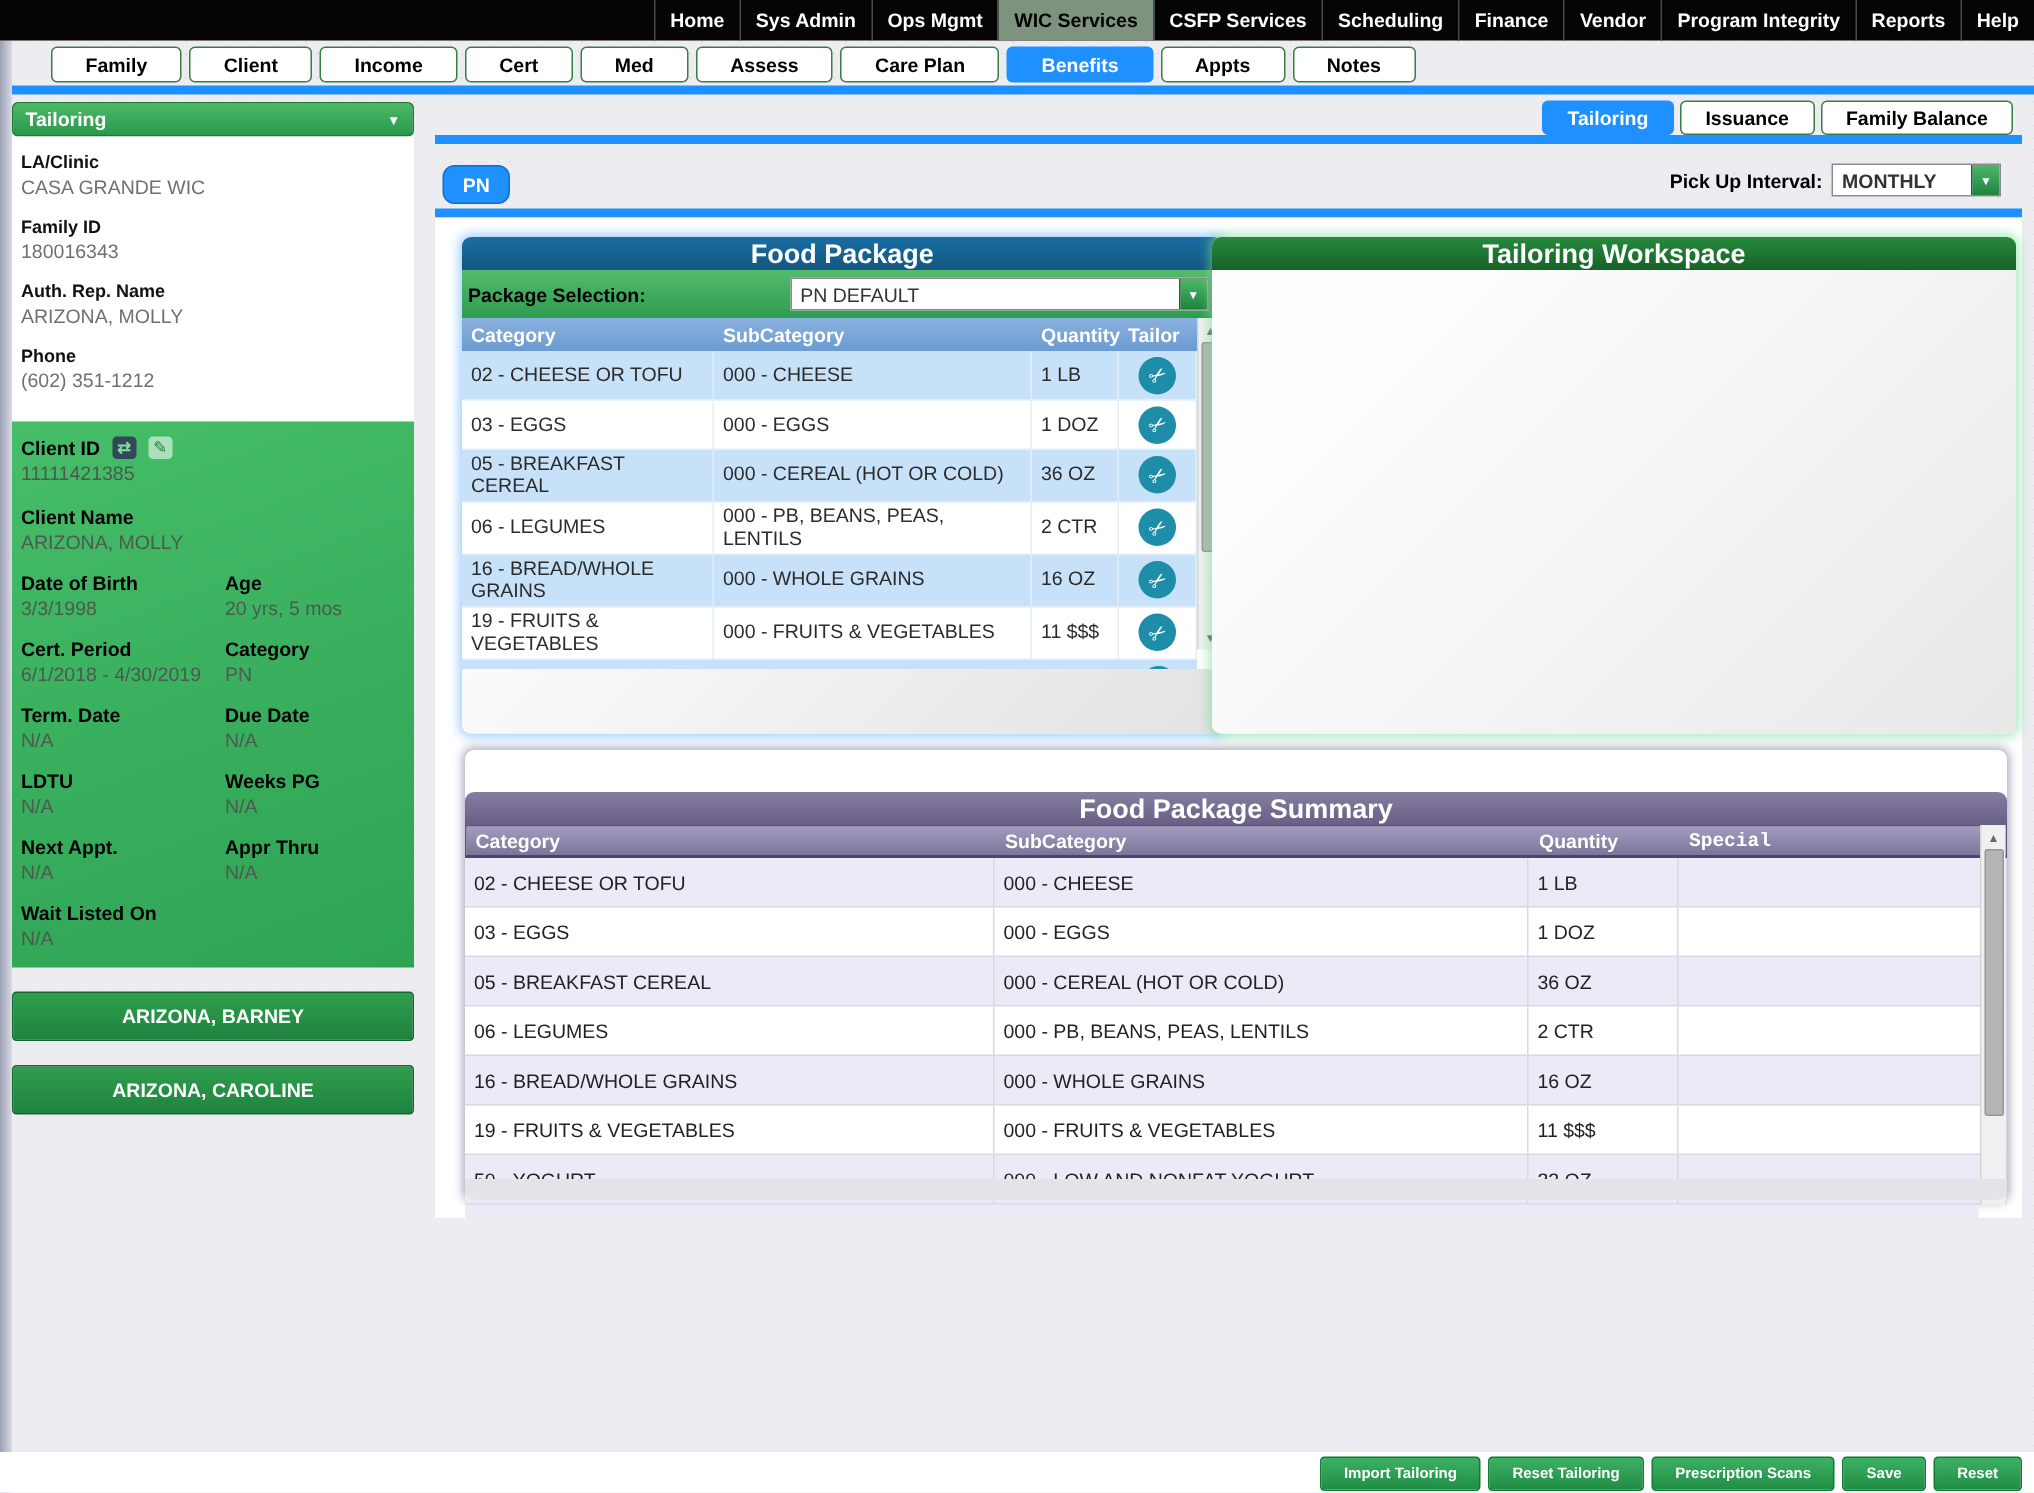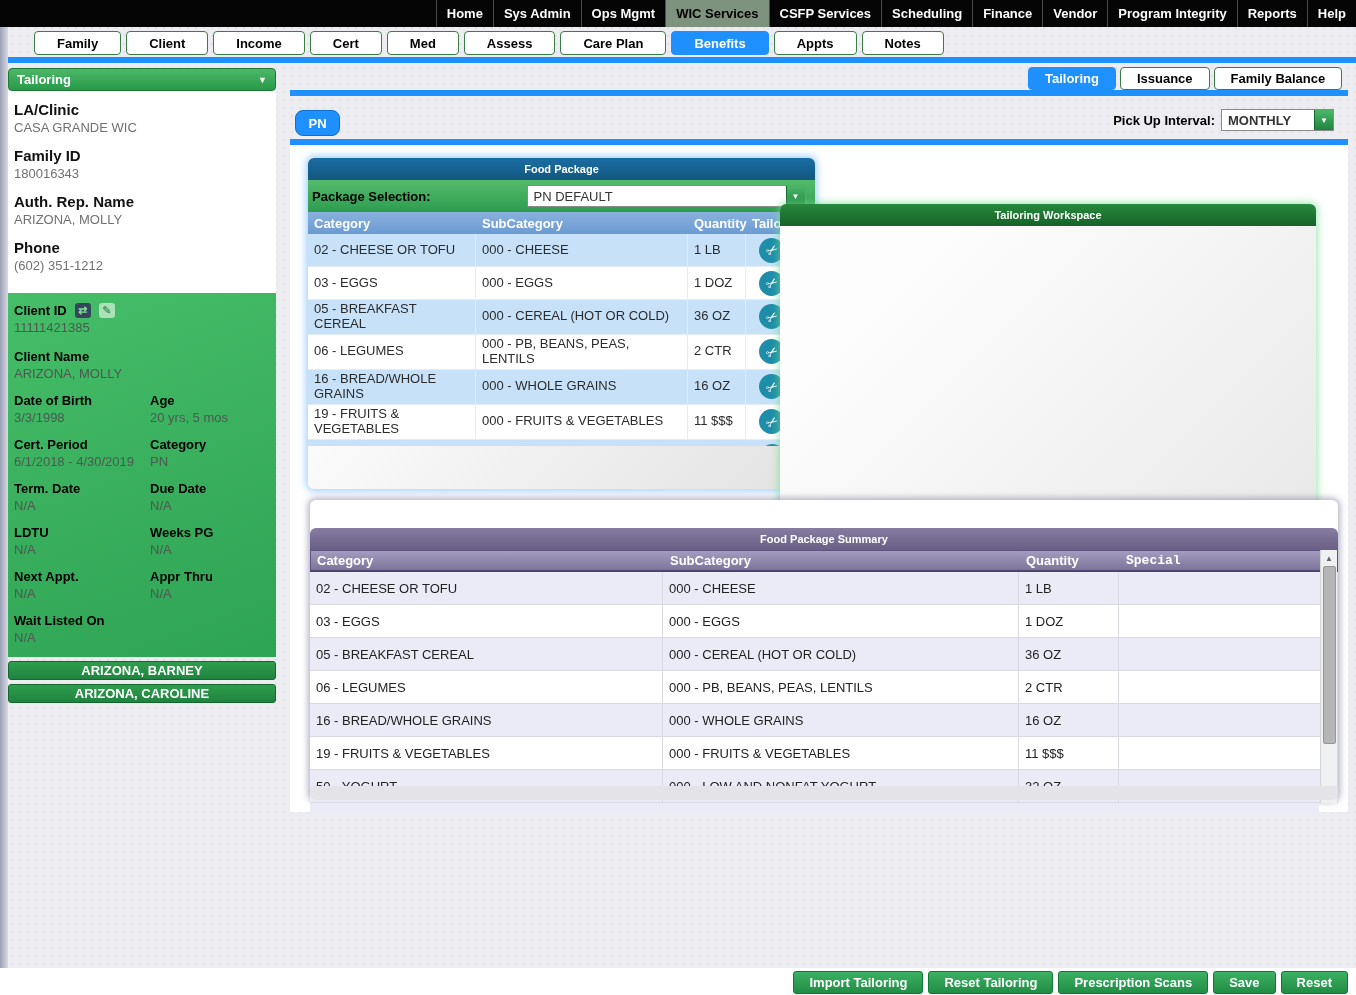--- a/index.html
+++ b/index.html
@@ -42,35 +42,35 @@
 
   
   #sidebar { position:absolute; left:8px; top:68px; width:268px; }
   #sidebar-header { height:23px; border-radius:4px; border:1px solid #1d7a33;
     background:linear-gradient(#4db868,#28994a);
     color:#fff; font-weight:bold; font-size:13px;
     display:flex; align-items:center; padding:0 8px; cursor:pointer; }
   #sidebar-header .caret { margin-left:auto; font-size:9px; }
   #sidebar-info { background:#fff; padding:10px 6px 8px 6px; }
   .info-pair { margin-bottom:12px; }
-  .info-label { font-weight:bold; font-size:15px; color:#111; }
+  .info-label { font-weight:bold; font-size:12px; color:#111; }
   .info-value { font-size:13px; color:#707070; margin-top:2px; }
   #sidebar-client { background:linear-gradient(160deg,#46bd68,#2da354);
     padding:10px 6px 12px 6px; }
   #client-id-row { display:flex; align-items:center; gap:8px; }
   .mini-icon { width:16px; height:15px; border-radius:3px; display:flex;
     align-items:center; justify-content:center; font-size:11px; cursor:pointer; }
   #transfer-icon { background:#34455c; color:#7fe09a; font-weight:bold; }
   #edit-icon { background:rgba(255,255,255,.55); color:#1b7a2f; }
   .client-grid { display:grid; grid-template-columns:136px 1fr; }
   .client-field { margin-top:12px; padding-right:4px; }
   .client-field.full { grid-column:1 / span 2; }
   .client-label { font-weight:bold; font-size:13px; color:#000; }
   .client-value { font-size:13px; color:#4c5a50; margin-top:2px; }
-  .fam-btn { height:19px; margin-top:4px; border:1px solid #14672c; border-radius:3px;
+  .fam-btn { height:33px; margin-top:16px; border:1px solid #14672c; border-radius:3px;
     background:linear-gradient(#2f9e4d,#1f8340);
     color:#fff; font-weight:bold; font-size:13px;
     display:flex; align-items:center; justify-content:center; cursor:pointer; }
 
   
   #subtabs { position:absolute; top:67px; left:1028px; display:flex; gap:4px; }
   .subtab { height:23px; padding:0 16px; background:#fff; border:1px solid #3a7d44;
     border-radius:4px; font-size:13px; font-weight:bold; color:#000;
     display:flex; align-items:center; cursor:pointer; white-space:nowrap; }
   .subtab.active { background:#1e90ff; border-color:#1e90ff; color:#fff; }
@@ -86,21 +86,21 @@
     border:1px solid #8a8a8a; height:22px; cursor:pointer; }
   .fake-select .sel-text { padding:0 6px; font-size:13px; color:#333;
     display:flex; align-items:center; }
   .fake-select .sel-arrow { width:19px; background:linear-gradient(#4db868,#1f8340);
     border-left:1px solid #14672c; color:#fff; font-size:8px;
     display:flex; align-items:center; justify-content:center; }
   #pickup .sel-text { width:92px;font-weight:bold; }
 
   .panel { position:absolute; border-radius:6px; }
   .panel-header { height:22px; border-radius:6px 6px 0 0; color:#fff; font-weight:bold;
-    font-size:11px; display:flex; align-items:center; justify-content:center; }
+    font-size:18px; display:flex; align-items:center; justify-content:center; }
 
   
   #fp-panel { left:308px; top:158px; width:507px; height:331px;
     box-shadow:0 0 7px 2px rgba(80,170,255,.55); background:#fff; }
   #fp-header { background:linear-gradient(#1a6da3,#12577f); }
   #fp-selection { height:32px; background:linear-gradient(#55bb6c,#2d9c4f);
     display:flex; align-items:center; padding:0 4px; }
   #fp-selection-label { font-weight:bold; font-size:13px; color:#000; }
   #fp-select { margin-left:96px; }
   #fp-select .sel-text { width:258px; }
@@ -123,22 +123,22 @@
   #fp-partial { height:8px; background:#c7e1f9; overflow:hidden; position:relative; width:490px; }
   #fp-partial .scissors { position:absolute; left:452px; top:4px; }
   #fp-footer { position:absolute; left:0; bottom:0; width:507px; height:43px;
     background:linear-gradient(135deg,#fbfbfb,#e2e2e2); border-radius:0 0 6px 6px; }
   .sb-arrow { position:absolute; left:2px; width:12px; height:12px; color:#666;
     font-size:8px; display:flex; align-items:center; justify-content:center; cursor:pointer; }
   .sb-thumb { position:absolute; left:2px; width:13px; background:#b5b5b5;
     border:1px solid #979797; border-radius:2px; cursor:grab; }
 
   
-  #ws-panel { left:780px; top:158px; width:536px; height:331px;
-    box-shadow:0 0 7px 2px rgba(110,220,140,.6); background:#fff;margin-top:46px; }
+  #ws-panel { left:808px; top:158px; width:536px; height:331px;
+    box-shadow:0 0 7px 2px rgba(110,220,140,.6); background:#fff; }
   #ws-header { background:linear-gradient(#27893c,#176228); }
   #ws-body { height:309px; border-radius:0 0 6px 6px;
     background:linear-gradient(135deg,#fdfdfd 20%,#e8e8e8); }
 
   
   #sum-panel { left:310px; top:500px; width:1028px; height:300px;
     box-shadow:0 0 6px 2px rgba(110,100,140,.5); background:#fff; }
   #sum-header { background:linear-gradient(#867da1,#695f86);margin-top:28px; }
   #sum-head-row { background:linear-gradient(#a39bc0,#7d7499);
     border:1px solid #5d5480; border-bottom:2px solid #4d4470; }
@@ -152,21 +152,21 @@
     border-right:1px solid #d9d9e4; border-bottom:1px solid #d9d9e4; }
   .s-cat { width:353px; } .s-sub { width:356px; } .s-qty { width:100px; } .s-spec { flex:1;font-family:Liberation Mono, monospace; }
   #sum-partial { height:10px; background:#ebebf8; width:1009px; }
   #sum-footer { position:absolute; left:0; bottom:0; width:1028px; height:14px;
     background:#e4e4e8; border-radius:0 0 6px 6px; }
 
   
   #footer-strip { position:absolute; left:0; top:968px; width:1356px; height:27px; background:#fff; }
   #footer-buttons { position:absolute; right:8px; top:971px; display:flex; gap:5px; }
   .footer-btn { height:23px; padding:0 15px; border:1px solid #0f7a33; border-radius:3px;
-    background:linear-gradient(#3cb163,#218c45); color:#fff; font-weight:bold; font-size:13px;
+    background:linear-gradient(#3cb163,#218c45); color:#fff; font-weight:bold; font-size:10px;
     display:flex; align-items:center; justify-content:center; cursor:pointer; white-space:nowrap; }
 </style>
 </head>
 <body>
 
 <div id="stage">
 
   <div id="topnav">
       <div class="nav-item">Home</div>
       <div class="nav-item">Sys Admin</div>

